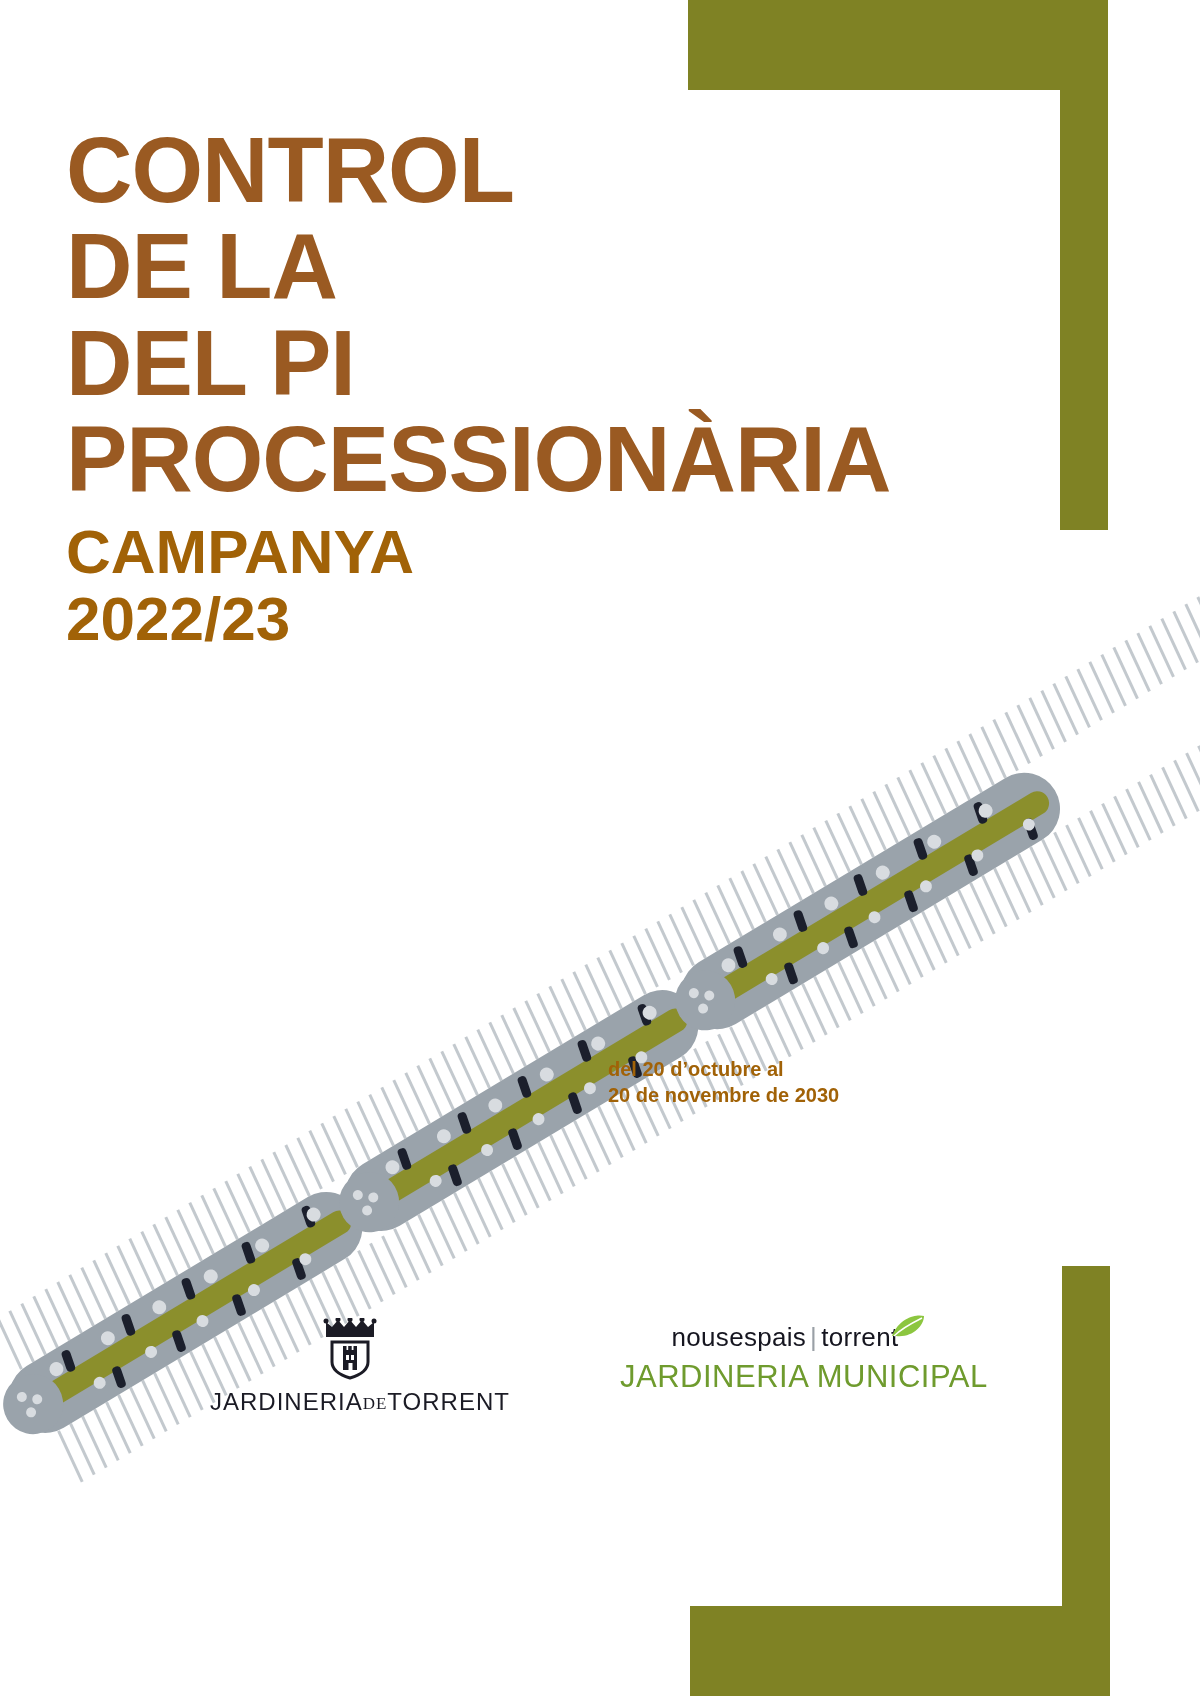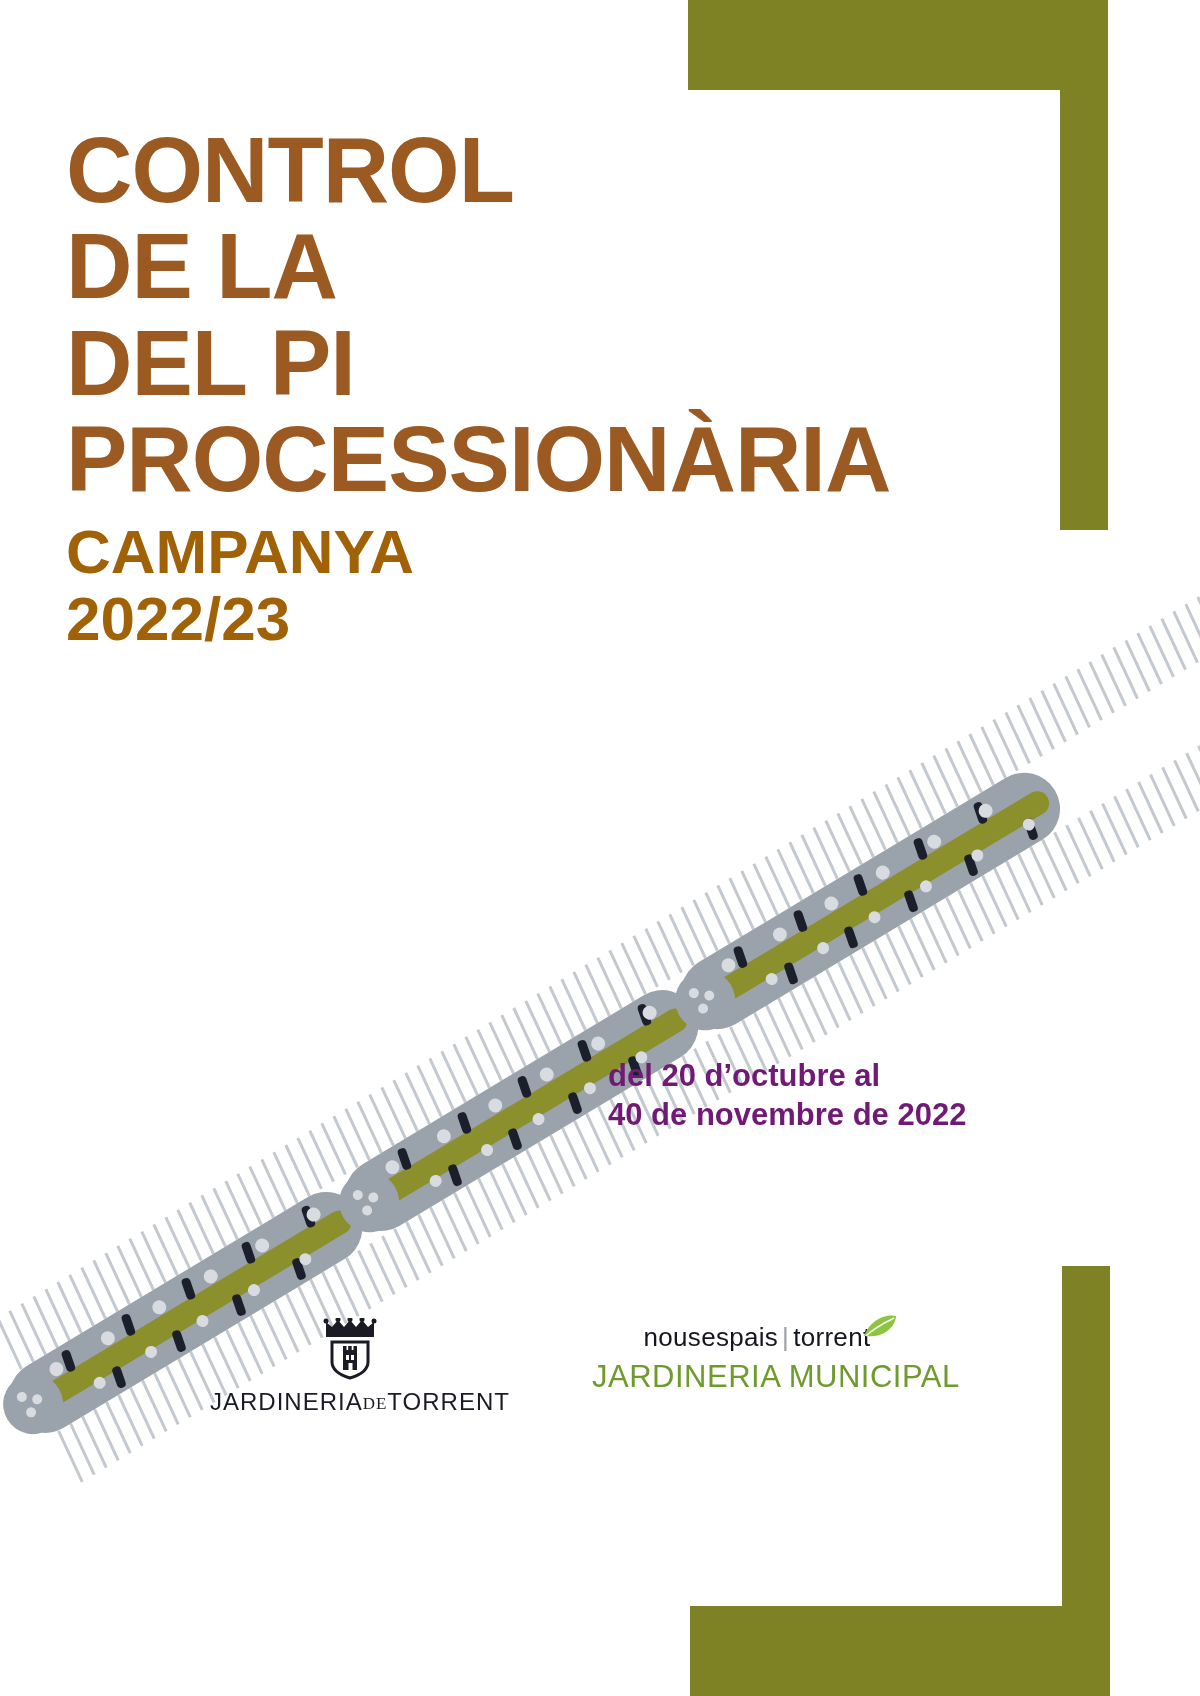--- a/index.html
+++ b/index.html
@@ -99,23 +99,23 @@
   }
   .deadline .dl-label {
     font-weight: bold;
     font-size: 28px;
     line-height: 1.22;
     color: #1b1b25;
     margin: 0;
   }
   .deadline .dl-dates {
     font-weight: bold;
-    font-size: 31px;
+    font-size: 20px;
     line-height: 1.2;
-    color: #701a75;
+    color: #a16207;
     margin: 2px 0 0 0;
   }
 
   
   .logo-ajuntament {
     position: absolute;
     left: 210px;
     top: 1318px;
     width: 280px;
     text-align: center;
@@ -132,21 +132,21 @@
     white-space: nowrap;
   }
   .logo-ajuntament .name .small {
     font-size: 17px;
     vertical-align: middle;
     font-family: Liberation Serif, serif;
   }
 
   .logo-jardineria {
     position: absolute;
-    left: 592px;
+    left: 620px;
     top: 1322px;
     width: 330px;
     text-align: center;
   }
   .nousespais {
     font-size: 26px;
     color: #15151f;
     letter-spacing: 0.3px;
     display: inline-block;
     position: relative;
@@ -389,21 +389,21 @@
     <div class="title-line">CONTROL</div>
     <div class="title-line">DE LA</div>
     <div class="title-line">DEL PI</div>
     <div class="title-line">PROCESSIONÀRIA</div>
     <div class="sub-line">CAMPANYA</div>
     <div class="sub-line second">2022/23</div>
   </div>
 
   <div class="deadline">
     <p class="dl-dates">del 20 d’octubre al</p>
-    <p class="dl-dates">40 de novembre de 2022</p>
+    <p class="dl-dates">20 de novembre de 2030</p>
   </div>
 
   <div class="logo-ajuntament">
     <svg class="crest" width="64" height="62" viewBox="0 0 64 62">
 
       <g fill="#1b1b25">
         <rect x="8" y="12" width="48" height="7"></rect>
         <path d="M8 12 L8 4 L14 9 L20 2 L26 9 L32 2 L38 9 L44 2 L50 9 L56 4 L56 12 Z"></path>
         <circle cx="8" cy="3" r="2.5"></circle>
         <circle cx="20" cy="1.5" r="2.5"></circle>

